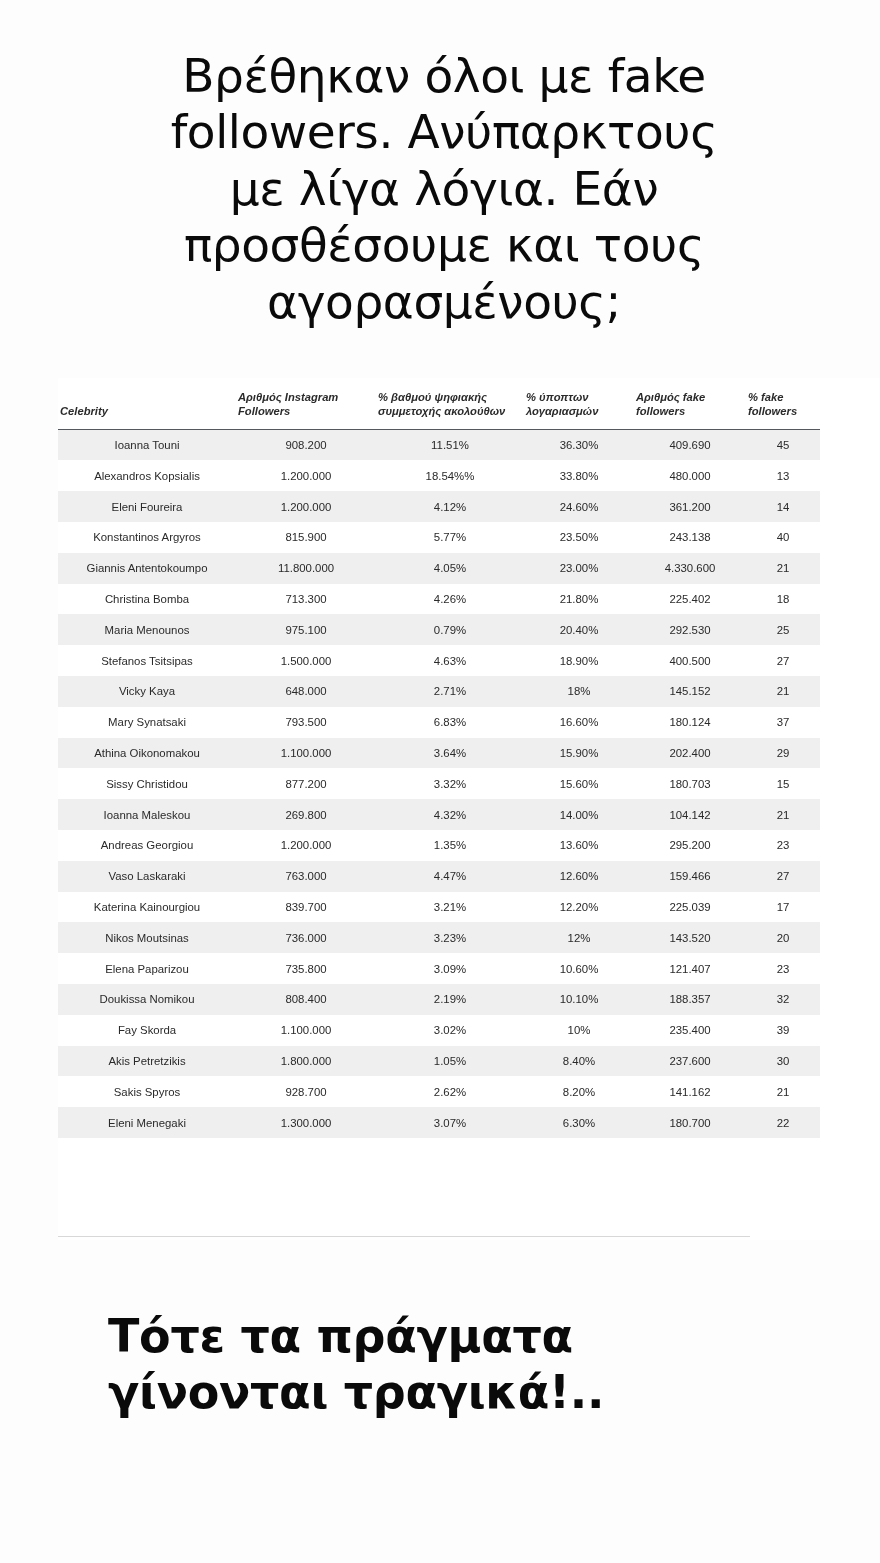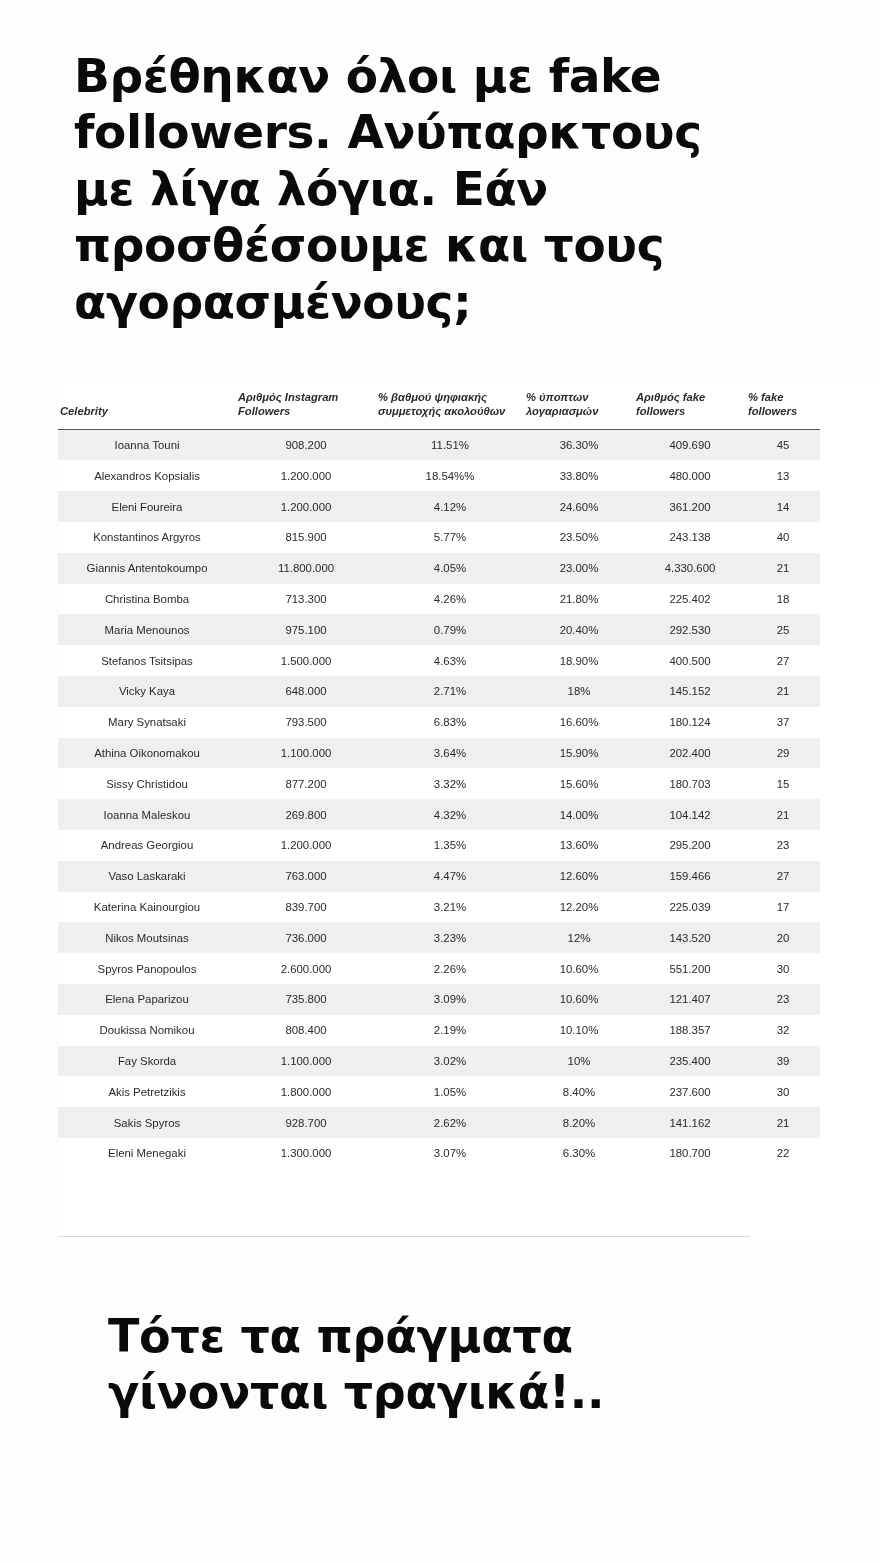--- a/index.html
+++ b/index.html
@@ -15,26 +15,27 @@
     position: relative;
   }
 
   
   .headline {
     position: absolute;
     left: 74px;
     top: 48px;
     width: 740px;
     font-family: "DejaVu Sans", sans-serif;
-    font-weight: 700;
+    font-weight: 400;
     font-size: 47px;
     line-height: 1.20;
     color: #0a0a0a;
     letter-spacing: -0.4px;
     white-space: pre-wrap;
+    text-align: center;
   }
 
   
   .table-panel {
     position: absolute;
     left: 58px;
     top: 378px;
     width: 822px;
     height: 862px;
     background: #ffffff;
@@ -282,28 +283,20 @@
         </tr>
         <tr>
           <td>Nikos Moutsinas</td>
           <td>736.000</td>
           <td>3.23%</td>
           <td>12%</td>
           <td>143.520</td>
           <td>20</td>
         </tr>
         <tr>
-          <td>Spyros Panopoulos</td>
-          <td>2.600.000</td>
-          <td>2.26%</td>
-          <td>10.60%</td>
-          <td>551.200</td>
-          <td>30</td>
-        </tr>
-        <tr>
           <td>Elena Paparizou</td>
           <td>735.800</td>
           <td>3.09%</td>
           <td>10.60%</td>
           <td>121.407</td>
           <td>23</td>
         </tr>
         <tr>
           <td>Doukissa Nomikou</td>
           <td>808.400</td>

